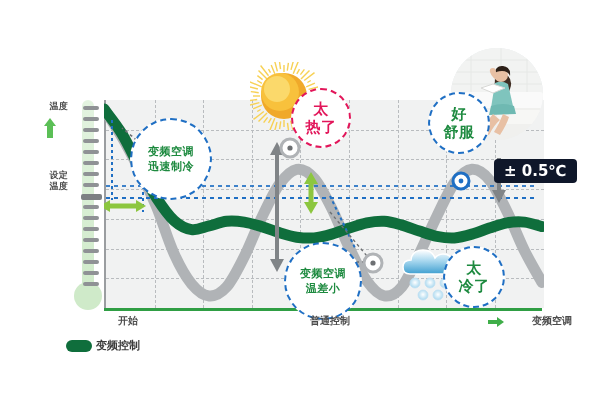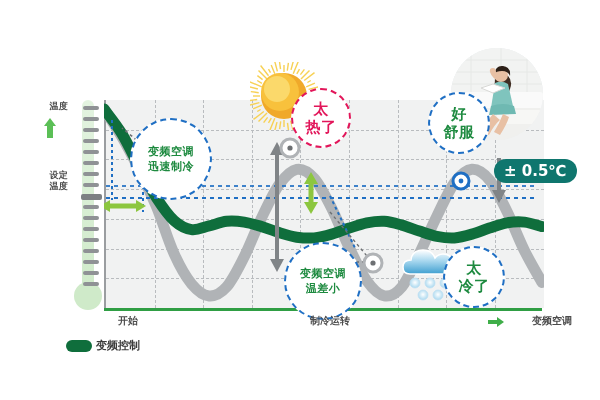--- a/index.html
+++ b/index.html
@@ -70,21 +70,21 @@
 
   #bub-fast{left:130px;top:118px;width:78px;height:78px;font-size:11px;line-height:15px;}
   #bub-hot{left:291px;top:88px;width:56px;height:56px;font-size:15px;line-height:18px;}
   #bub-comfort{left:428px;top:92px;width:58px;height:58px;font-size:15px;line-height:18px;}
   #bub-diff{left:284px;top:242px;width:74px;height:74px;font-size:11px;line-height:15px;}
   #bub-cold{left:443px;top:246px;width:58px;height:58px;font-size:15px;line-height:18px;}
 
   
   .badge{
     position:absolute;left:494px;top:159px;height:24px;padding:0 10px;
-    background:#0f766e;color:#ffffff;border-radius:12px;
+    background:#0f172a;color:#ffffff;border-radius:4px;
     font-size:15px;font-weight:bold;line-height:24px;white-space:nowrap;
   }
 
   
   .sun{position:absolute;left:250px;top:62px;width:68px;height:68px;}
 
   
   .photo{
     position:absolute;left:451px;top:48px;width:92px;height:92px;border-radius:50%;
     overflow:hidden;background:#eceff1;
@@ -367,21 +367,21 @@
   </div>
 
   <div class="bubble b-blue" id="bub-cold">
     <span>太</span>
     <span>冷了</span>
   </div>
 
   <div class="badge">± 0.5℃</div>
 
   <div class="cap" id="cap-start">开始</div>
-  <div class="cap" id="cap-cool">制冷运转</div>
+  <div class="cap" id="cap-cool">普通控制</div>
   <div class="time-arrow" style="width:16px;height:10px;">
     <div class="shaft"></div>
       <div class="head"></div>
   </div>
   <div class="cap" id="cap-time">变频空调</div>
 
   <div class="legend">
     <div class="item">
       <span class="swatch sw-green"></span>
       <span class="txt">变频控制</span>

